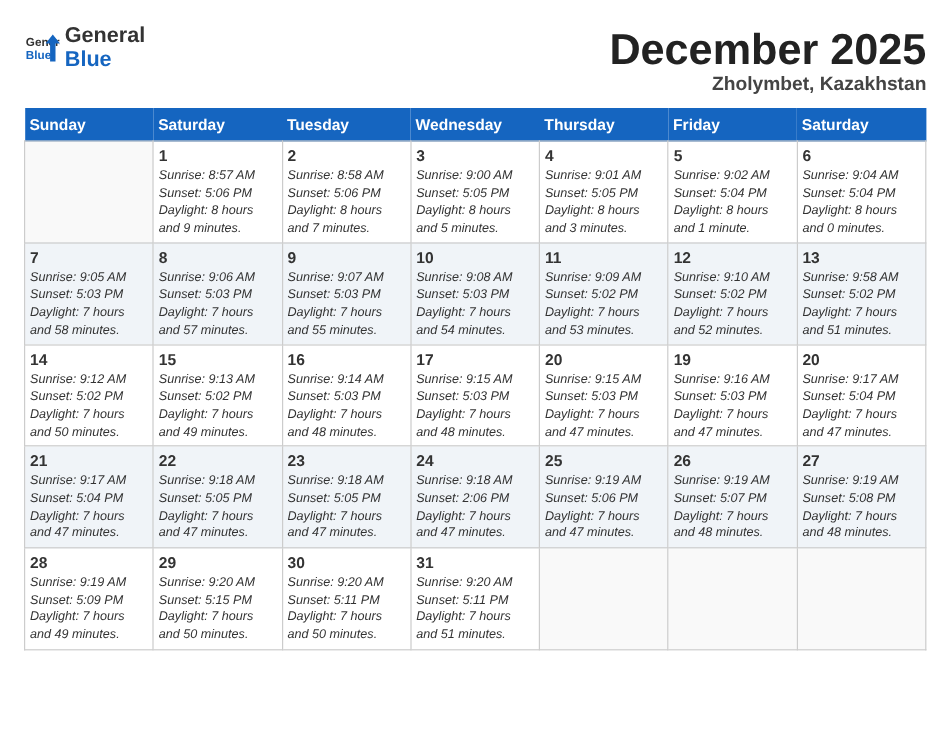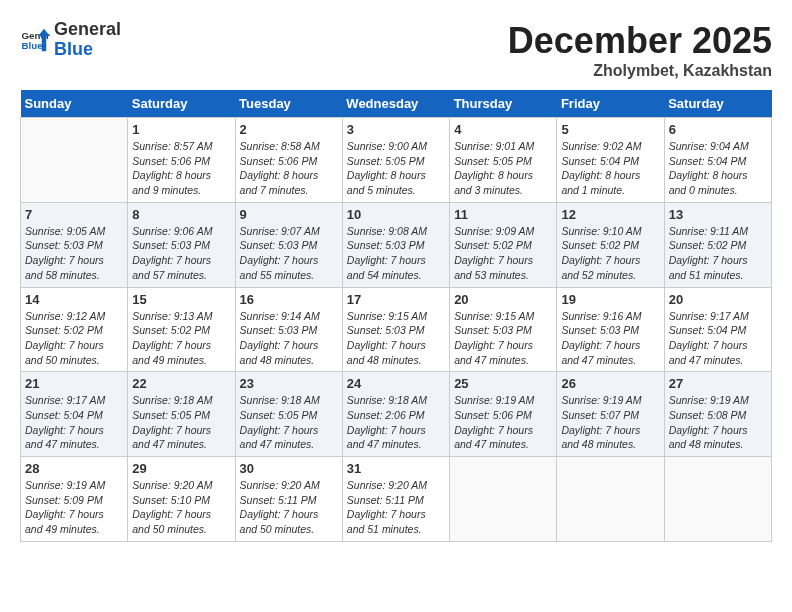--- a/index.html
+++ b/index.html
@@ -205,21 +205,21 @@
         </td>
         <td>
           <span class="day-number">12</span>
           <div class="cell-text">Sunrise: 9:10 AM
 Sunset: 5:02 PM
 Daylight: 7 hours
 and 52 minutes.</div>
         </td>
         <td>
           <span class="day-number">13</span>
-          <div class="cell-text">Sunrise: 9:11 AM
+          <div class="cell-text">Sunrise: 9:58 AM
 Sunset: 5:02 PM
 Daylight: 7 hours
 and 51 minutes.</div>
         </td>
       </tr>
       <tr>
         <td>
           <span class="day-number">14</span>
           <div class="cell-text">Sunrise: 9:12 AM
 Sunset: 5:02 PM
@@ -324,21 +324,21 @@
         <td>
           <span class="day-number">28</span>
           <div class="cell-text">Sunrise: 9:19 AM
 Sunset: 5:09 PM
 Daylight: 7 hours
 and 49 minutes.</div>
         </td>
         <td>
           <span class="day-number">29</span>
           <div class="cell-text">Sunrise: 9:20 AM
-Sunset: 5:10 PM
+Sunset: 5:15 PM
 Daylight: 7 hours
 and 50 minutes.</div>
         </td>
         <td>
           <span class="day-number">30</span>
           <div class="cell-text">Sunrise: 9:20 AM
 Sunset: 5:11 PM
 Daylight: 7 hours
 and 50 minutes.</div>
         </td>

